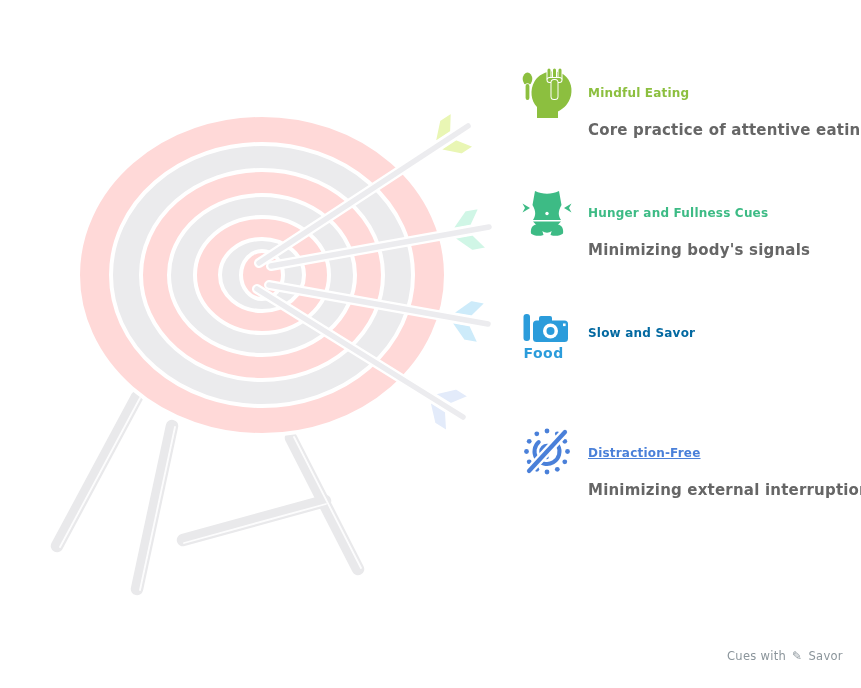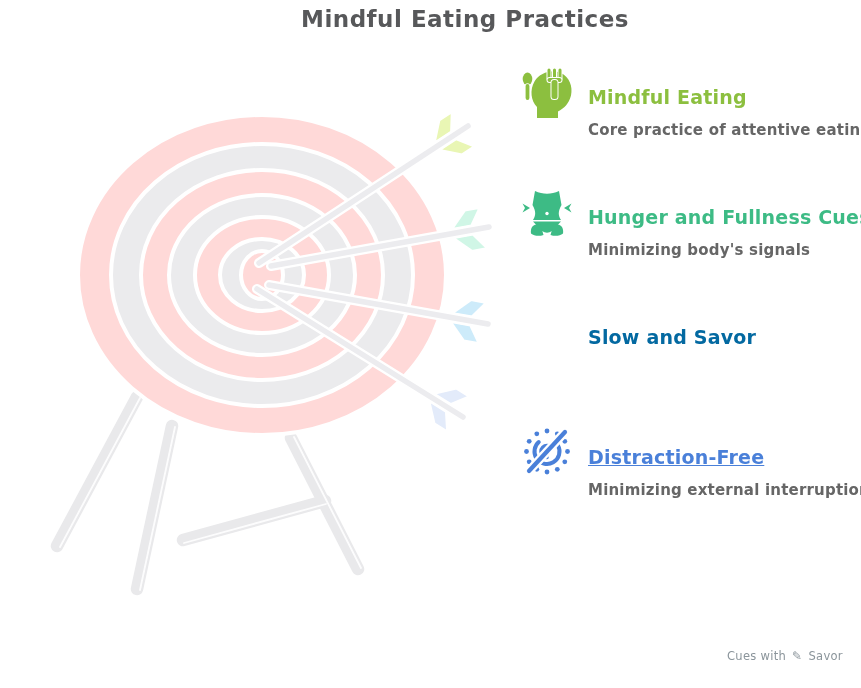--- a/index.html
+++ b/index.html
@@ -9,21 +9,21 @@
   }
   .page-title{
     position:absolute;left:230px;top:6px;width:470px;text-align:center;
     font-size:23px;font-weight:bold;letter-spacing:.5px;
   }
   .illustration{position:absolute;left:0;top:0;pointer-events:none;}
   .item{position:absolute;left:520px;width:341px;height:84px;}
   .item .icon{position:absolute;left:0;top:0;width:54px;height:54px;}
   .item .icon svg{width:54px;height:54px;display:block;}
   .item-title{
-    position:absolute;left:68px;top:20px;font-size:19px;font-weight:bold;
+    position:absolute;left:68px;top:20px;font-size:12px;font-weight:bold;
     letter-spacing:.2px;white-space:nowrap;text-align:center;
   }
   .item-desc{
     position:absolute;left:68px;top:55px;font-size:15px;font-weight:600;
     letter-spacing:.2px;white-space:nowrap;
   }
   .watermark{
     position:absolute;left:727px;top:649px;font-size:11.5px;letter-spacing:.3px;
     white-space:nowrap;
   }
@@ -91,21 +91,20 @@
     <g>
       <g transform="translate(463,417) rotate(31.9)" style="color: rgb(227, 235, 250);">
         <polygon points="-38,-4 -21,-21 -5,-21 -17,-4" fill="currentColor" stroke="#fff" stroke-width="3" stroke-linejoin="round"></polygon>
         <polygon points="-38,4 -21,21 -5,21 -17,4" fill="currentColor" stroke="#fff" stroke-width="3" stroke-linejoin="round"></polygon>
       </g>
       <line x1="257" y1="289" x2="463" y2="417" stroke="#FFFFFF" stroke-width="10" stroke-linecap="round"></line>
       <line x1="257" y1="289" x2="463" y2="417" stroke="#ECECEF" stroke-width="5.5" stroke-linecap="round"></line>
     </g>
   </svg>
 
-  <div class="page-title" style="color: rgb(87, 88, 90);">Mindful Eating Practices</div>
 
   <div class="item" style="top:66px">
     <span class="icon" style="color: rgb(140, 191, 63);">
       <svg viewBox="0 0 54 54">
         <path fill="currentColor" d="M17,52 V41 C11,35 9.5,24 14.5,15.5 C20,6.5 32,3 41,7 C49.5,11 53,20.5 51,29.5 C49,37.5 44,42.5 38,45.5 V52 Z"></path>
         <g fill="currentColor" stroke="#fff" stroke-width="2" paint-order="stroke" stroke-linejoin="round">
           <rect x="27.5" y="2.5" width="3" height="11.5" rx="1.5"></rect>
           <rect x="33" y="2.5" width="3" height="11.5" rx="1.5"></rect>
           <rect x="38.5" y="2.5" width="3" height="11.5" rx="1.5"></rect>
           <rect x="27.5" y="12" width="14" height="4" rx="2"></rect>
@@ -133,20 +132,33 @@
           <path d="M51.5,17.5 L44,22 L51.5,26.5 L49,22 Z"></path>
         </g>
         <circle cx="27" cy="27.5" r="1.7" fill="#fff"></circle>
       </svg>
     </span>
     <div class="item-title" style="color: rgb(61, 187, 133);">Hunger and Fullness Cues</div>
     <div class="item-desc" style="color: rgb(102, 102, 102);">Minimizing body's signals</div>
   </div>
 
   <div class="item" style="top:306px">
+    <span class="icon" style="color: rgb(43, 156, 219);">
+      <svg viewBox="0 0 54 54">
+        <g fill="currentColor">
+          <rect x="3.5" y="8" width="6.5" height="27" rx="3"></rect>
+          <rect x="19" y="10" width="13" height="7" rx="2"></rect>
+          <rect x="13" y="14.5" width="35" height="21.5" rx="3.5"></rect>
+        </g>
+        <circle cx="30.5" cy="25" r="7.5" fill="#fff"></circle>
+        <circle cx="30.5" cy="25" r="4" fill="currentColor"></circle>
+        <rect x="43" y="17.5" width="2.6" height="2.6" fill="#fff"></rect>
+        <text x="3.5" y="51.5" font-size="14" font-weight="bold" letter-spacing="0.5" fill="currentColor">Food</text>
+      </svg>
+    </span>
     <div class="item-title" style="color: #0369a1;">Slow and Savor</div>
   </div>
 
   <div class="item" style="top:426px">
     <span class="icon" style="color: rgb(74, 128, 217);">
       <svg viewBox="0 0 54 54">
         <g fill="currentColor">
           <circle cx="47.5" cy="25.5" r="2.4"></circle>
             <circle cx="44.8" cy="35.8" r="2.4"></circle>
           <circle cx="37.3" cy="43.3" r="2.4"></circle>

